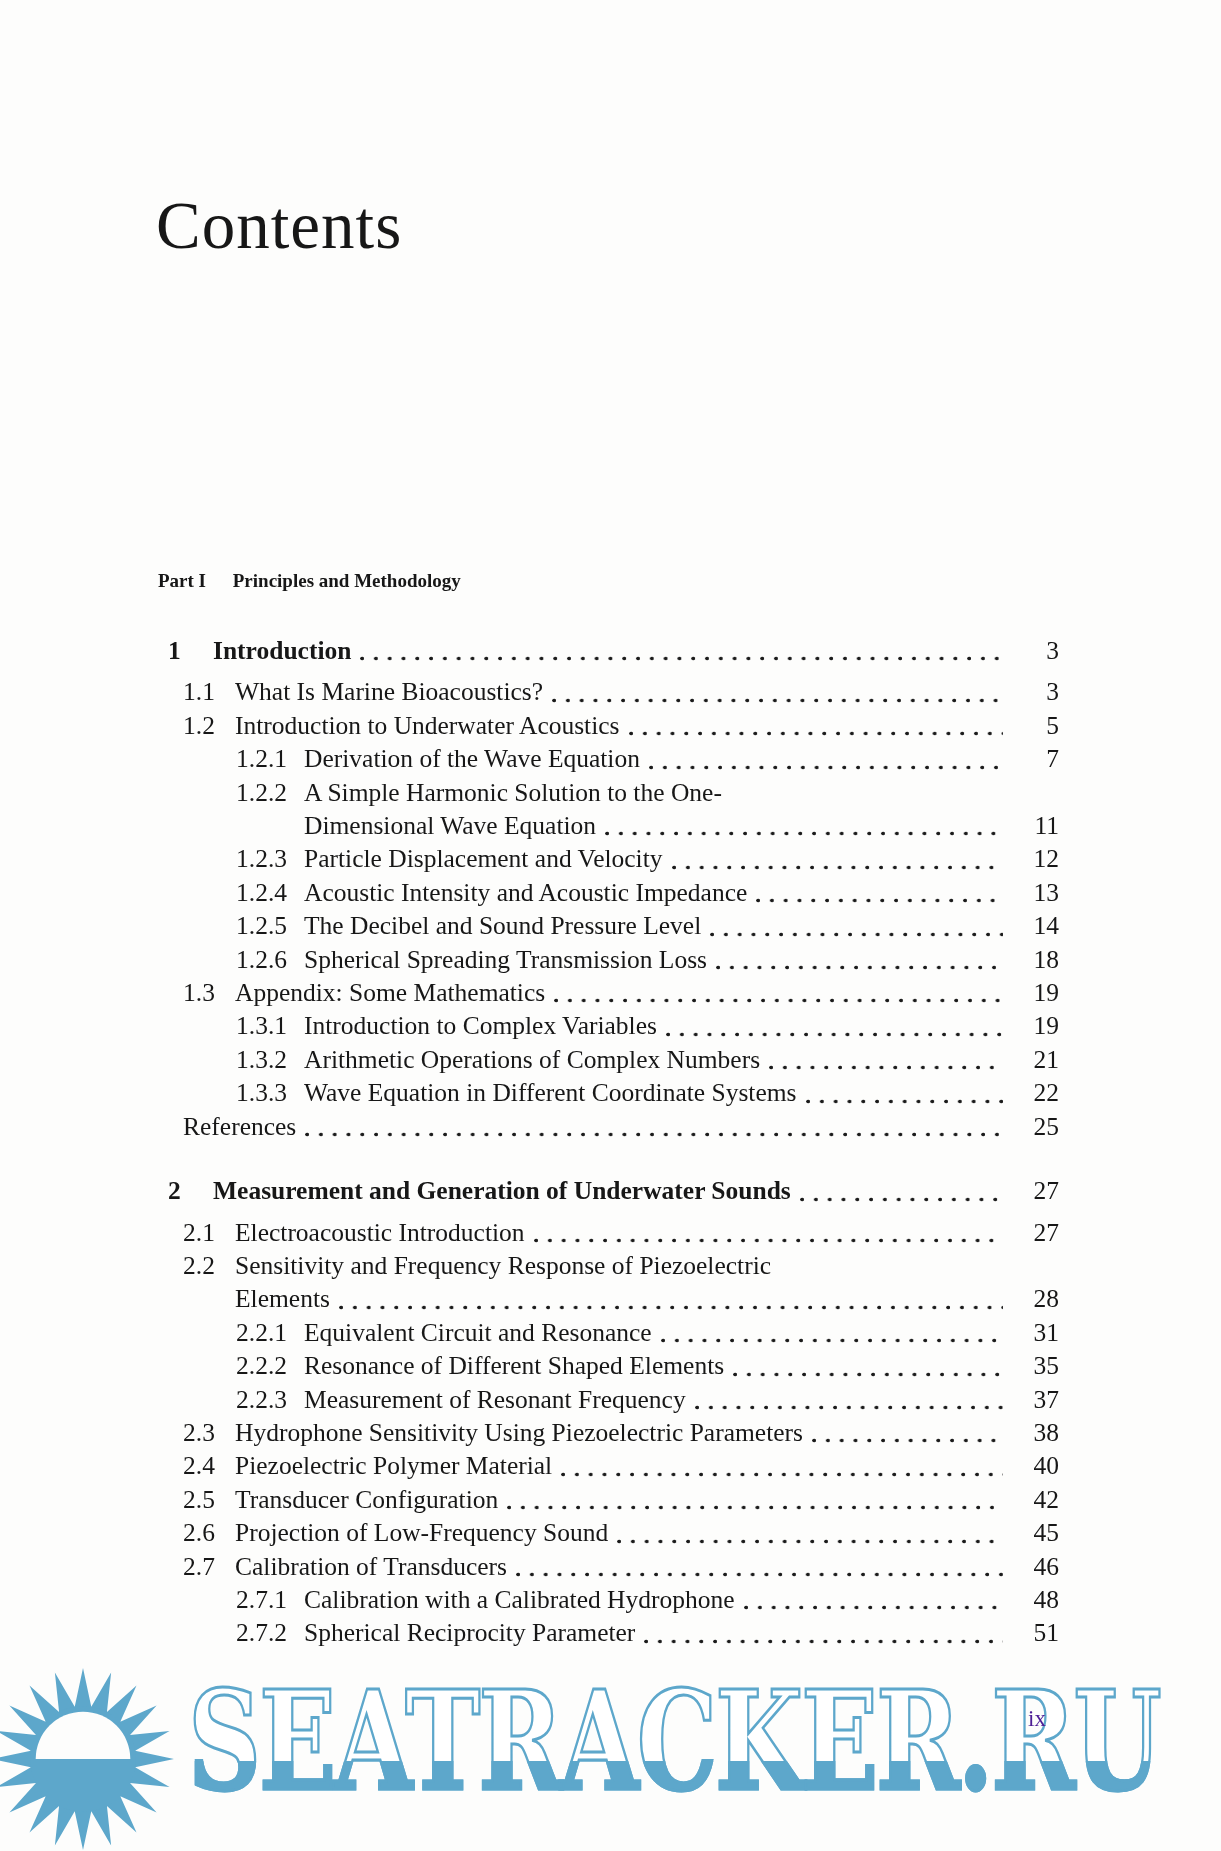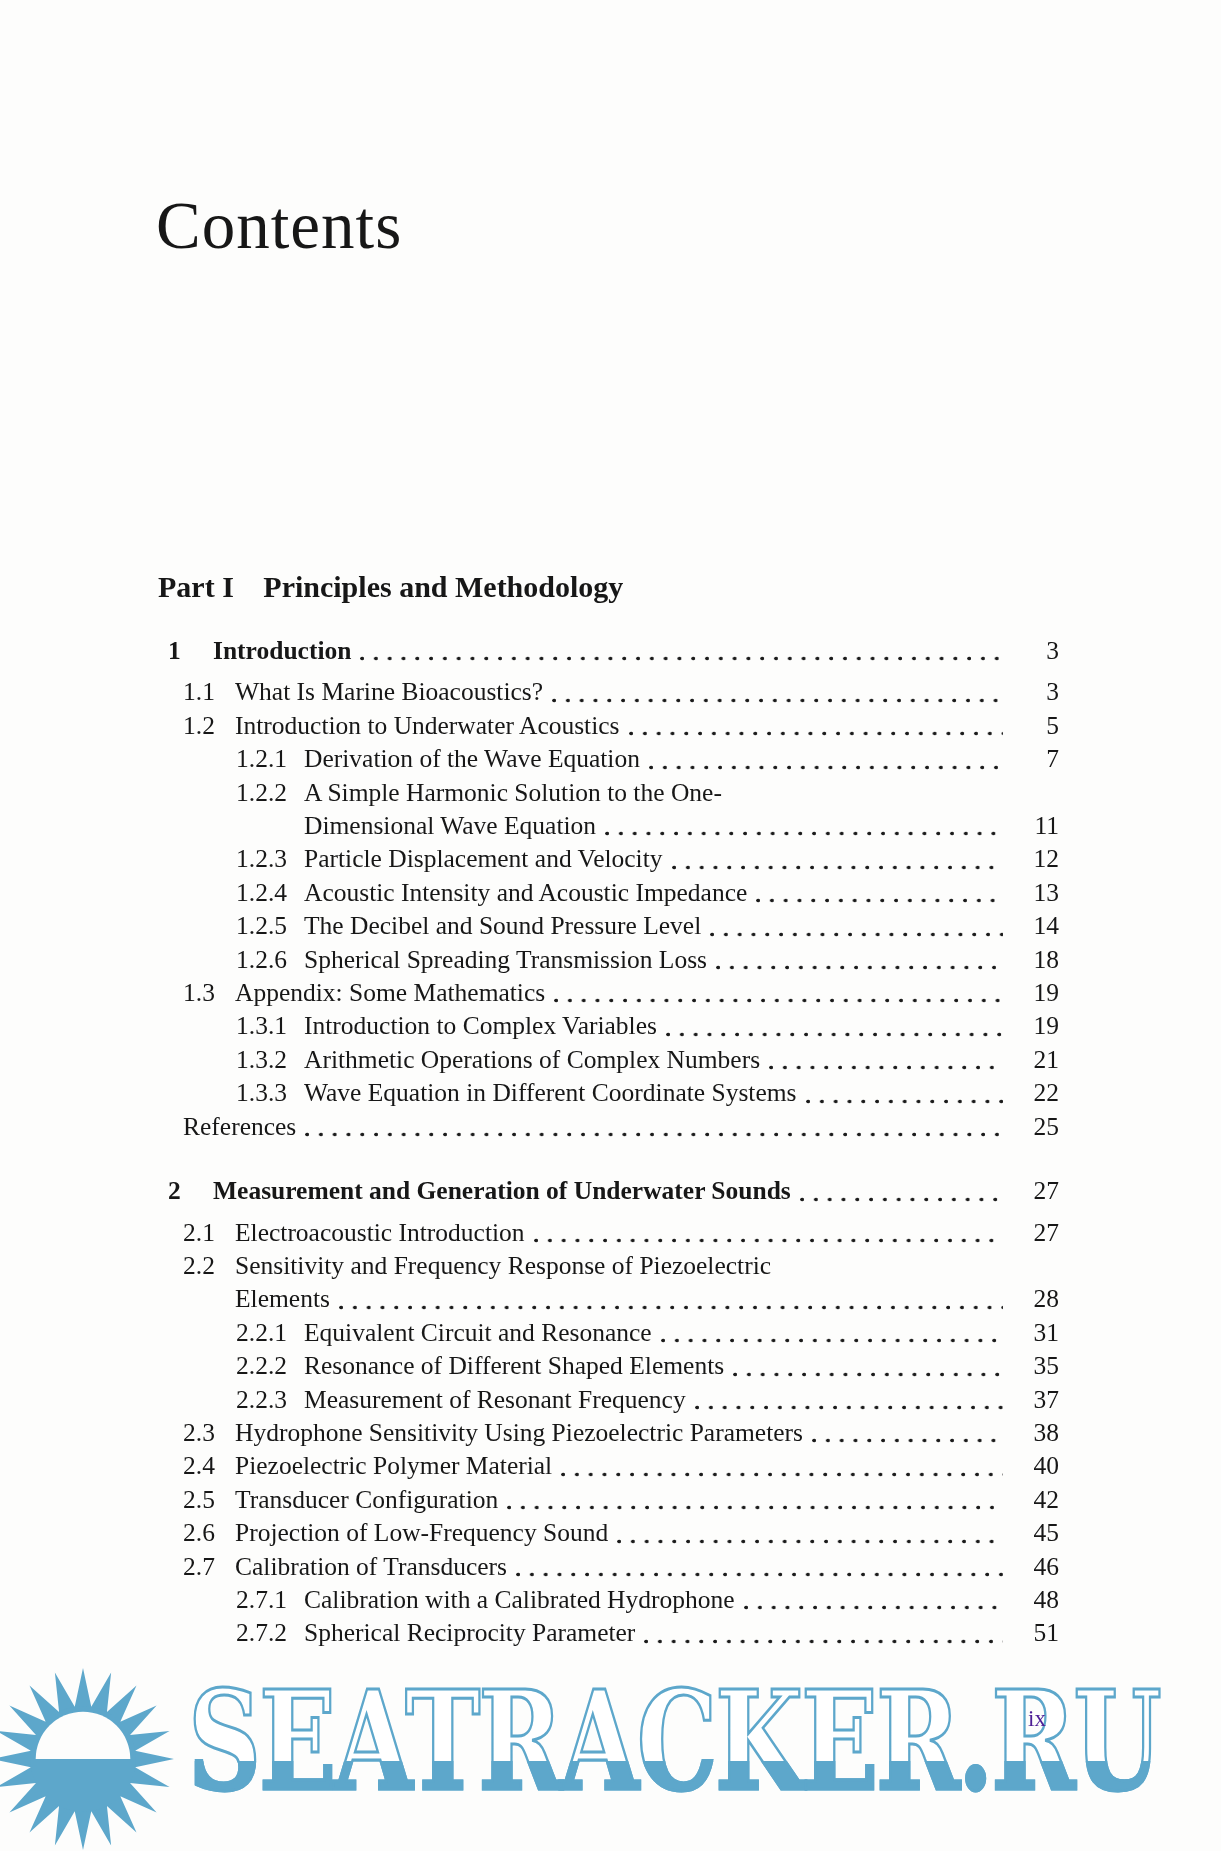--- a/index.html
+++ b/index.html
@@ -7,21 +7,21 @@
     width:1221px;height:1851px;position:relative;overflow:hidden;
     background:#fdfdfc;color:#171717;
     font-family:"Liberation Serif","DejaVu Serif",serif;
   }
   .page-title{
     position:absolute;left:156px;top:192px;margin:0;
     font-size:67px;font-weight:400;letter-spacing:1px;line-height:1;
   }
   .part-heading{
     position:absolute;left:158px;top:570px;
-    font-size:30px;font-weight:700;white-space:nowrap;
+    font-size:19px;font-weight:700;white-space:nowrap;
   }
   .part-heading .part-label{margin-right:22px;}
   .toc{
     position:absolute;left:158px;top:634px;width:901px;
   }
   .toc-row{
     display:flex;align-items:baseline;
     font-size:25.5px;line-height:33.4px;white-space:nowrap;
   }
   .toc-row .num{flex:0 0 auto;}

